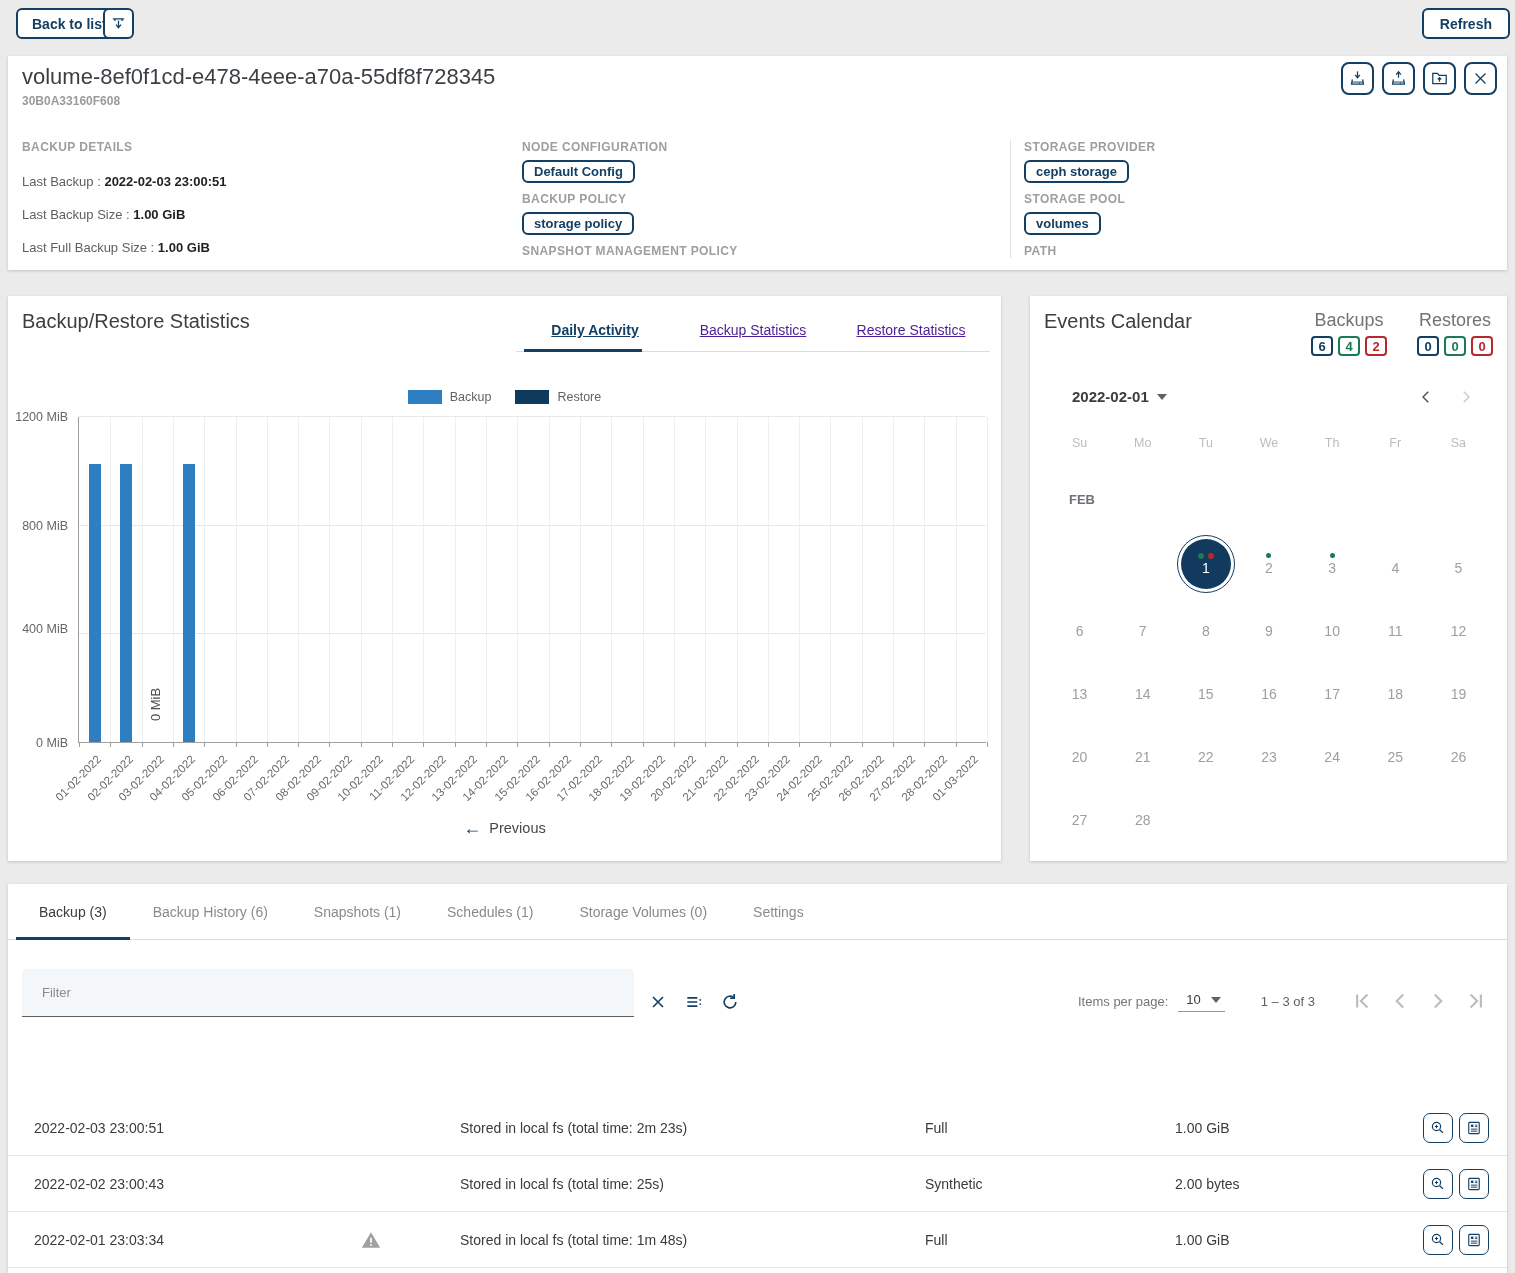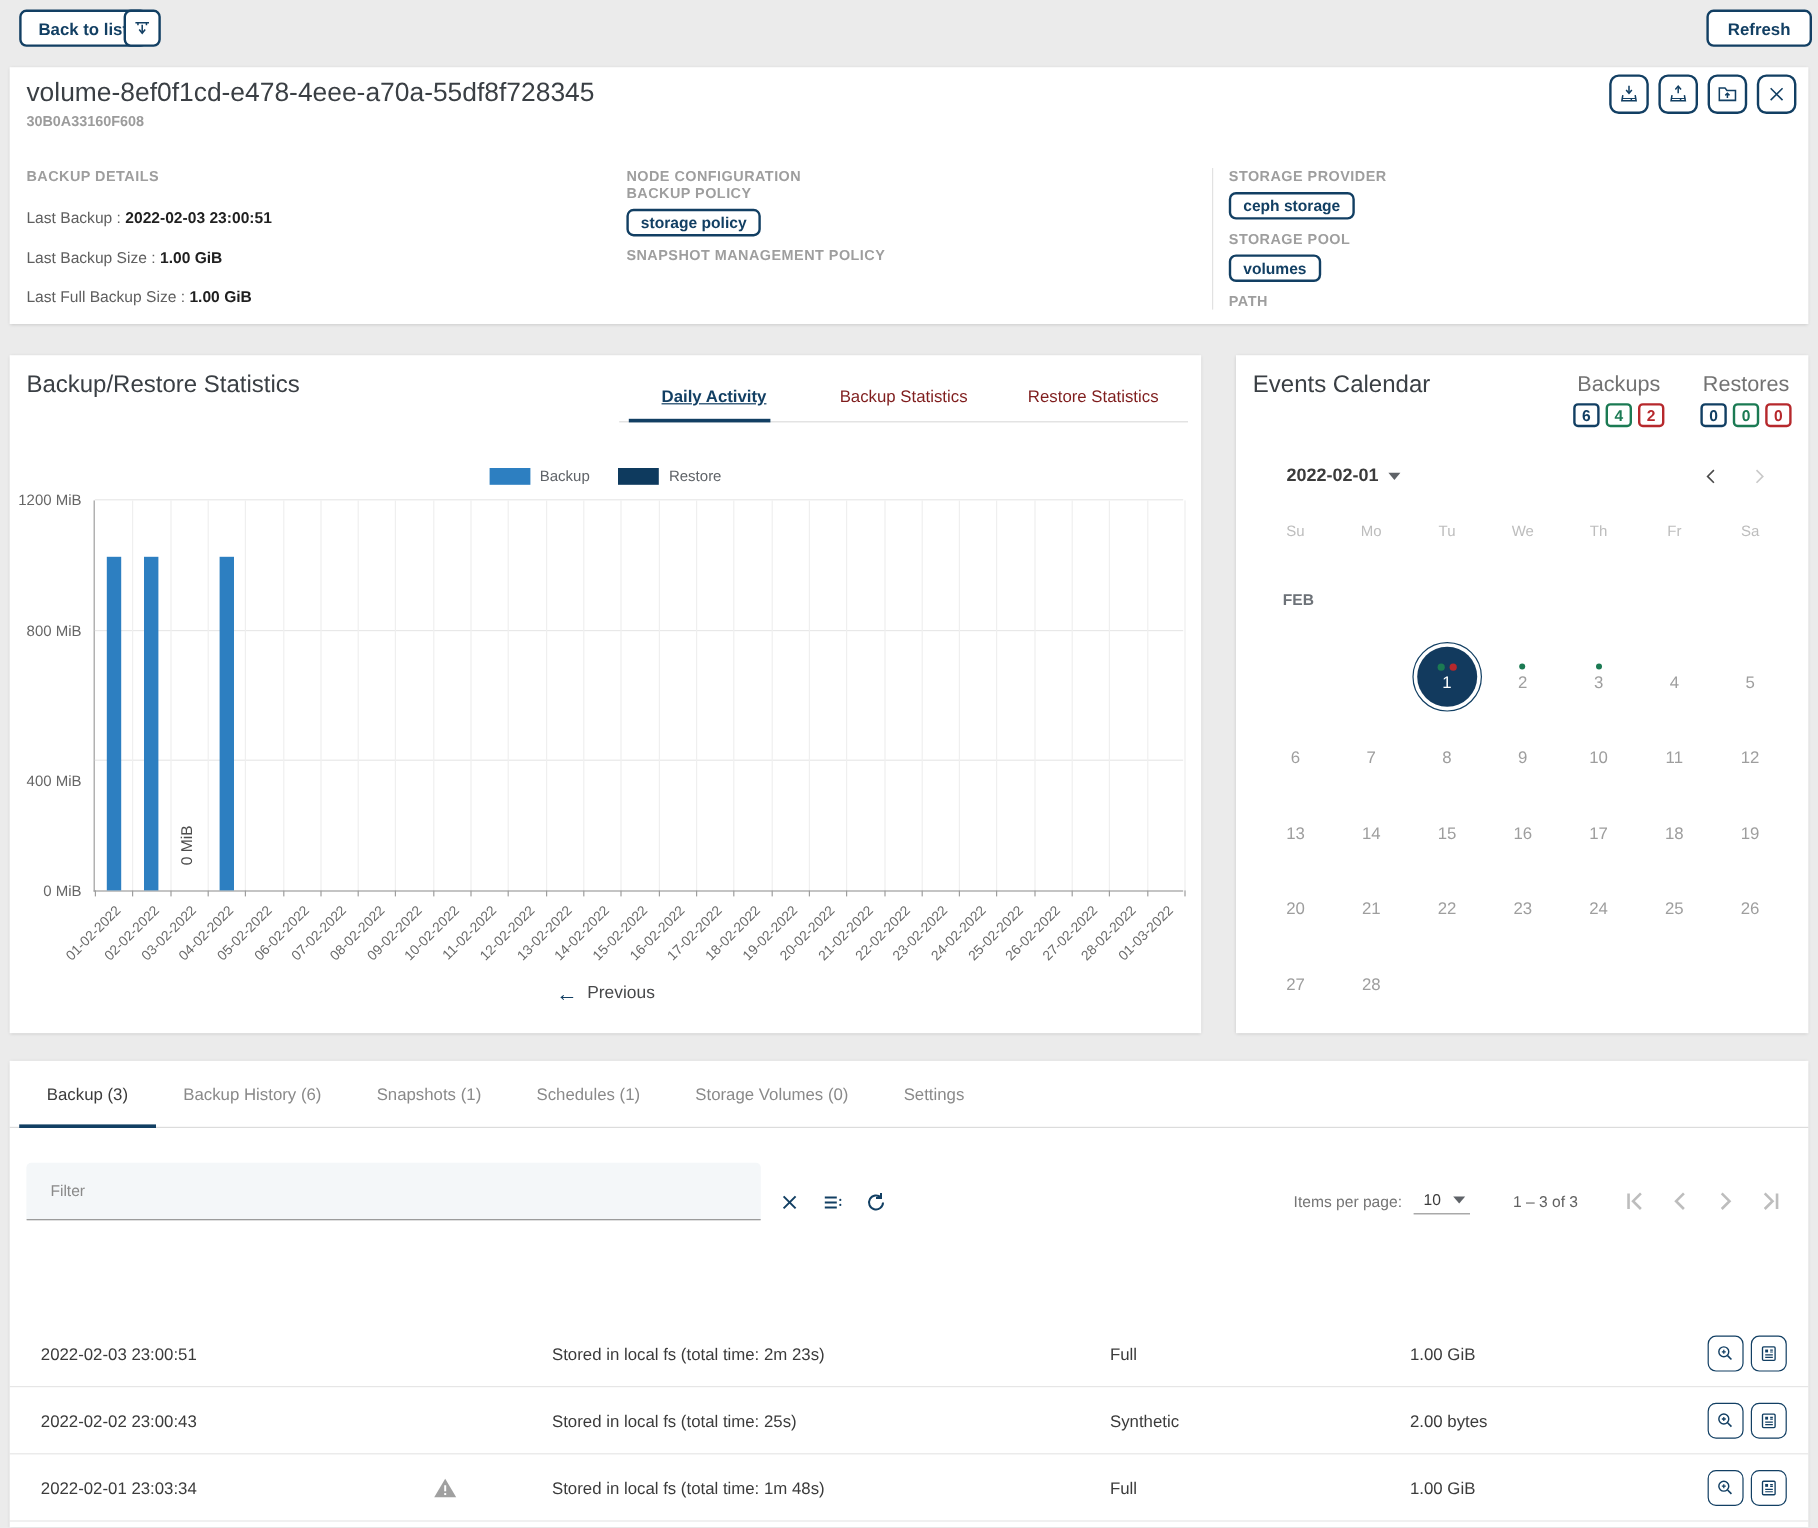--- a/index.html
+++ b/index.html
@@ -33,21 +33,21 @@
   #col-details .seclabel{margin-bottom:20px;}
   .detrow{font-size:13px;color:#5f5f5f;margin-bottom:18px;}
   .detrow b{color:#1f1f1f;}
   #col-node{position:absolute;left:514px;top:84px;width:470px;}
   #col-storage{position:absolute;left:1016px;top:84px;width:460px;}
   .vdivider{position:absolute;left:1002px;top:84px;height:118px;border-left:1px solid #e2e2e2;}
   
   #stats-card{left:8px;top:296px;width:993px;height:565px;}
   .card-title{position:absolute;left:14px;top:14px;font-size:20px;color:#3a3f44;}
   #stats-tabs{position:absolute;left:508px;top:20px;width:474px;height:33px;display:flex;}
-  .stat-tab{flex:1;text-align:center;font-size:14px;color:#7f1d1d;cursor:pointer;padding-top:6px;}
+  .stat-tab{flex:1;text-align:center;font-size:14px;color:#4c1d95;cursor:pointer;padding-top:6px;text-decoration:underline;}
   .stat-tab.active{color:var(--navy);font-weight:bold;text-decoration:underline;}
   #stats-tabline{position:absolute;left:508px;top:55px;width:474px;height:1px;background:#dcdcdc;}
   #stats-activebar{position:absolute;left:516px;top:53px;width:118px;height:3px;background:var(--navy);}
   #legend{position:absolute;left:0;top:94px;width:100%;display:flex;justify-content:center;gap:24px;}
   .leg-item{display:flex;align-items:center;gap:8px;font-size:12.5px;color:#5f6368;}
   .leg-swatch{width:34px;height:14px;display:inline-block;}
   #plot{position:absolute;left:70px;top:121px;width:908px;height:326px;
         border-left:1px solid #9e9e9e;border-bottom:1px solid #9e9e9e;}
   .hgrid{position:absolute;left:0;width:100%;height:1px;background:#e8e8e8;}
   .vgrid{position:absolute;top:0;height:100%;width:1px;background:#efefef;}
@@ -197,20 +197,21 @@
     <div class="detrow">
       <span>Last Backup :</span> <b>2022-02-03 23:00:51</b></div>
     <div class="detrow">
       <span>Last Backup Size :</span> <b>1.00 GiB</b></div>
     <div class="detrow">
       <span>Last Full Backup Size :</span> <b>1.00 GiB</b></div>
   </div>
 
   <div id="col-node">
     <div class="seclabel">NODE CONFIGURATION</div>
+    <div><span class="chip">Default Config</span></div>
     <div class="seclabel">BACKUP POLICY</div>
     <div><span class="chip">storage policy</span></div>
     <div class="seclabel">SNAPSHOT MANAGEMENT POLICY</div>
   </div>
 
   <div class="vdivider"></div>
 
   <div id="col-storage">
     <div class="seclabel">STORAGE PROVIDER</div>
     <div><span class="chip">ceph storage</span></div>
@@ -230,21 +231,21 @@
   <div id="stats-tabline"></div>
   <div id="stats-activebar"></div>
   <div id="legend">
       <span class="leg-item">
      <span class="leg-swatch" style="background:#2d7fc1"></span>Backup</span>
       <span class="leg-item">
      <span class="leg-swatch" style="background:#0e3a5e"></span>Restore</span>
     </div>
   <div id="ylabels">
       <div style="bottom:-7.0px">0 MiB</div>
-      <div style="bottom:85px">400 MiB</div>
+      <div style="bottom:107px">400 MiB</div>
       <div style="bottom:210.3px">800 MiB</div>
       <div style="bottom:319.0px">1200 MiB</div>
     </div>
   <div id="plot">
       <div class="hgrid" style="bottom:107.66666666666666px"></div>
       <div class="hgrid" style="bottom:216.33333333333331px"></div>
       <div class="hgrid" style="bottom:325px"></div>
       <div class="vgrid" style="left:31.31px"></div>
       <div class="vgrid" style="left:62.62px"></div>
       <div class="vgrid" style="left:93.93px"></div>

